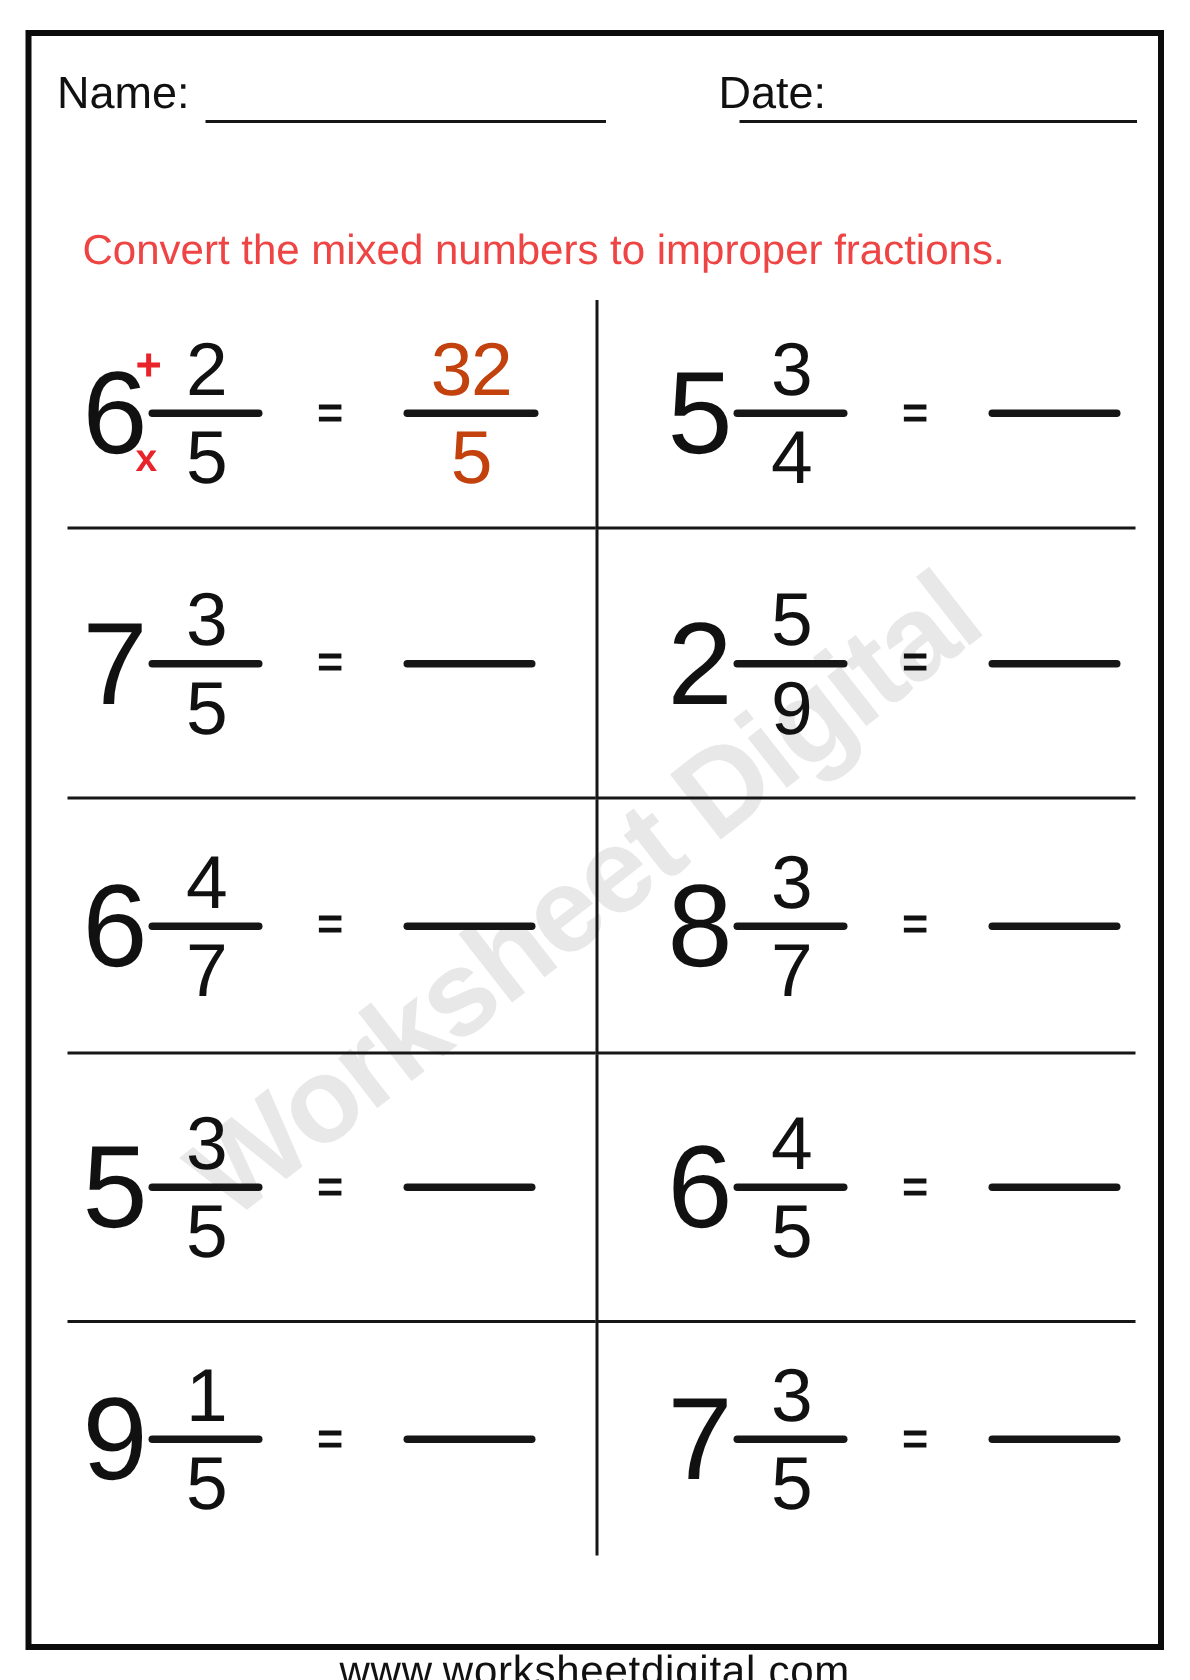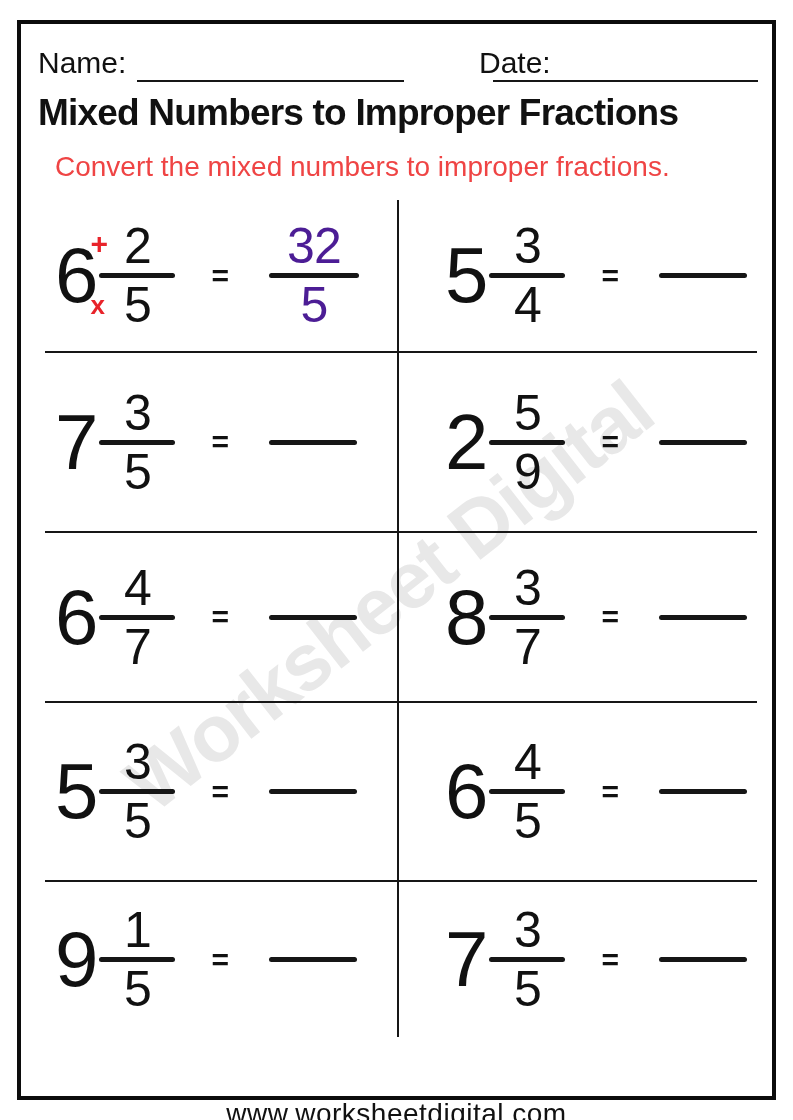--- a/index.html
+++ b/index.html
@@ -49,21 +49,21 @@
   .cell.r { border-left: 2px solid #161616; padding-left: 46px; }
   .cell.hb { border-bottom: 2px solid #161616; }
   .whole { font-size: 78px; line-height: 0.85; letter-spacing: -2px; }
   .frac {
     position: relative; display: flex; flex-direction: column;
     align-items: center; width: 76px; margin-left: 3px; flex: none;
   }
   .frac.ans { width: 90px; margin-left: 40px; }
   .num, .den { font-size: 50px; line-height: 0.92; letter-spacing: -1px; }
   .fbar { width: 100%; height: 5px; background: #161616; border-radius: 3px; margin: 4px 0; flex: none; }
-  .gray { color: #4c1d95; }
+  .gray { color: #c2410c; }
   .eq { font-size: 30px; font-weight: bold; margin-left: 36px; flex: none; }
   .blank { width: 88px; height: 5px; background: #161616; border-radius: 3px; margin-left: 40px; flex: none; }
   .mark { position: absolute; color: #e8232a; font-weight: bold; line-height: 1; }
   .mark.plus  { font-size: 30px; left: -9px; top: 6px; }
   .mark.times { font-size: 26px; left: -9px; bottom: 10px; }
   .footer {
     position: absolute; left: 0; width: 100%; top: 1034px;
     text-align: center; font-size: 28px; letter-spacing: 0.5px; z-index: 1; margin-top: 40px;
   }
 </style>
@@ -72,21 +72,20 @@
 
 <div class="page">
 
   <div class="watermark">Worksheet Digital</div>
 
   <span class="hdr-label name-label">Name:</span>
   <span class="write-line name-line"></span>
   <span class="hdr-label date-label">Date:</span>
   <span class="write-line date-line"></span>
 
-  <h1 class="title">Mixed Numbers to Improper Fractions</h1>
   <p class="instructions">Convert the mixed numbers to improper fractions.</p>
 
   <div class="grid">
 
     <div class="cell l hb">
       <span class="whole">6</span>
       <span class="frac">
         <span class="mark plus">+</span>
         <span class="mark times">x</span>
         <span class="num">2</span>

